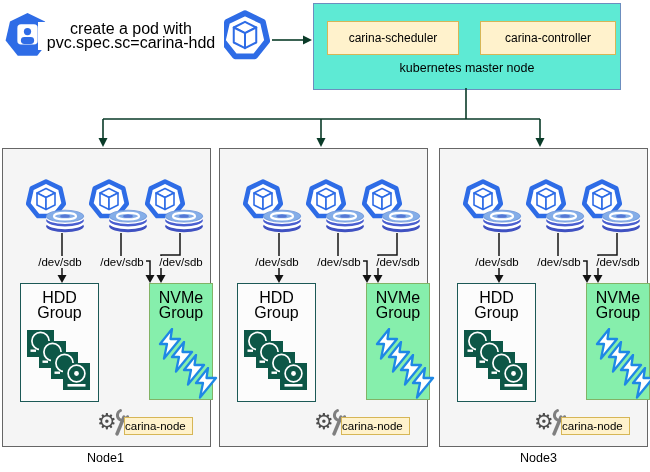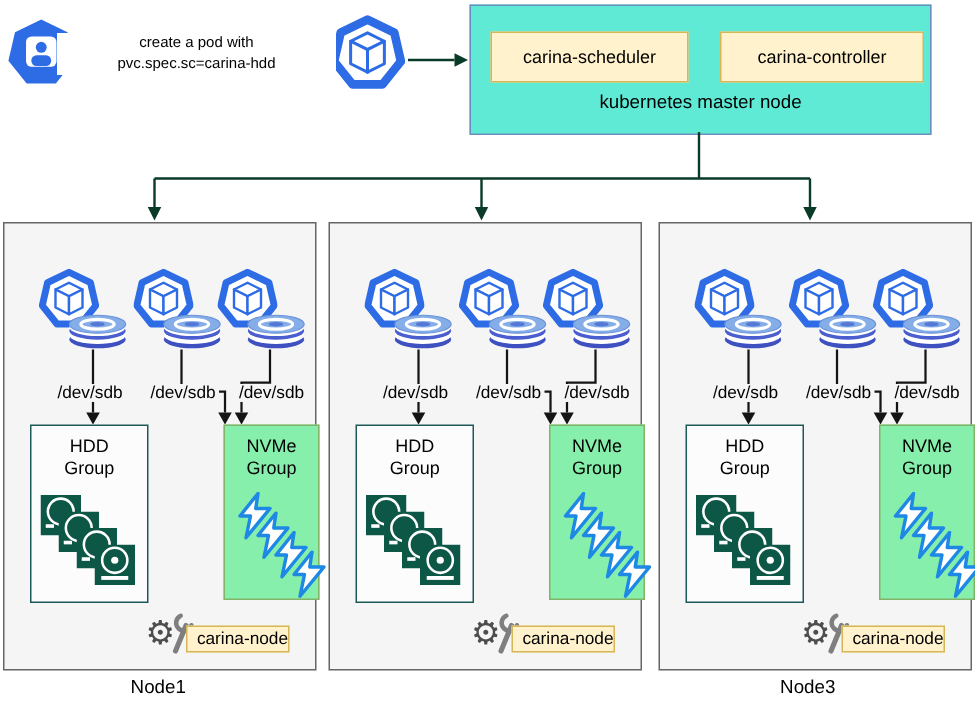--- a/index.html
+++ b/index.html
@@ -1,46 +1,46 @@
 <!DOCTYPE html>
 <html><head>
 <meta charset="utf-8">
 <style>
   html,body{margin:0;padding:0;background:#fff;}
   #stage{position:relative;width:650px;height:472px;background:#fff;overflow:hidden;
          font-family:"Liberation Sans",sans-serif;color:#000;}
   .abs{position:absolute;}
   svg{display:block;}
   
-  #request-label{left:38px;top:22px;width:186px;text-align:center;font-size:10px;line-height:14px;
+  #request-label{left:38px;top:22px;width:186px;text-align:center;font-size:16px;line-height:14px;
                  background:#fff;white-space:pre-line;}
   
   #master{left:313px;top:3px;width:306px;height:85px;background:#5eead4;border:1px solid #6c8ebf;}
   .comp{position:absolute;top:17px;height:32px;background:#fff2cc;border:1px solid #d6b656;
         font-size:12px;line-height:32px;text-align:center;}
   #comp-scheduler{left:13px;width:130px;}
   #comp-controller{left:154px;width:134px;margin-left:12px;}
   #master-label{position:absolute;left:0;top:57px;width:100%;text-align:center;font-size:12.5px;}
   
   .node{position:absolute;top:148px;width:207px;height:297px;background:#f5f5f5;border:1px solid #666;}
   .node svg.arrows{position:absolute;left:0;top:0;}
   .pod{position:absolute;top:30px;width:40px;height:40px;}
   .disk{position:absolute;top:58px;width:42px;height:26px;}
   .dev{position:absolute;top:107px;width:48px;background:#f5f5f5;text-align:center;font-size:11.5px;}
   .group{position:absolute;top:134px;box-sizing:border-box;}
   .hdd{left:17px;width:79px;height:119px;background:#fcfcfc;border:1px solid #1c5956;}
   .nvme{left:108px;width:64px;height:117px;background:#86efac;border:1px solid #82b366;margin-left:38px;}
-  .gtitle{margin-top:6px;text-align:center;font-size:12px;line-height:15px;white-space:pre-line;}
+  .gtitle{margin-top:6px;text-align:center;font-size:16px;line-height:15px;white-space:pre-line;}
   .platter{position:absolute;width:27px;height:27px;}
   .bolt{position:absolute;width:24px;height:32px;}
   .agent-icon{position:absolute;left:94px;top:258px;width:32px;height:34px;}
   .agent-icon .gear{position:absolute;left:0;top:2px;font-size:22px;line-height:26px;color:#4d4d4d;}
   .agent-icon svg{position:absolute;left:15px;top:0;}
   .agent-label{position:absolute;left:121px;top:268px;width:67px;height:16px;background:#fff2cc;
-               border:1px solid #d6b656;font-size:11.5px;line-height:16px;text-align:right;}
+               border:1px solid #d6b656;font-size:11.5px;line-height:16px;text-align:left;}
   .node-name{position:absolute;top:451px;width:207px;text-align:center;font-size:12.5px;}
   .grn{stroke:#0a3b28;stroke-width:1.6;fill:none;}
   .grnf{fill:#0a3b28;stroke:none;}
   .blk{stroke:#141414;stroke-width:1.5;fill:none;}
   .blkf{fill:#141414;stroke:none;}
 </style>
 </head>
 <body>
 
 <svg aria-hidden="true" style="position:absolute;width:0;height:0;">

